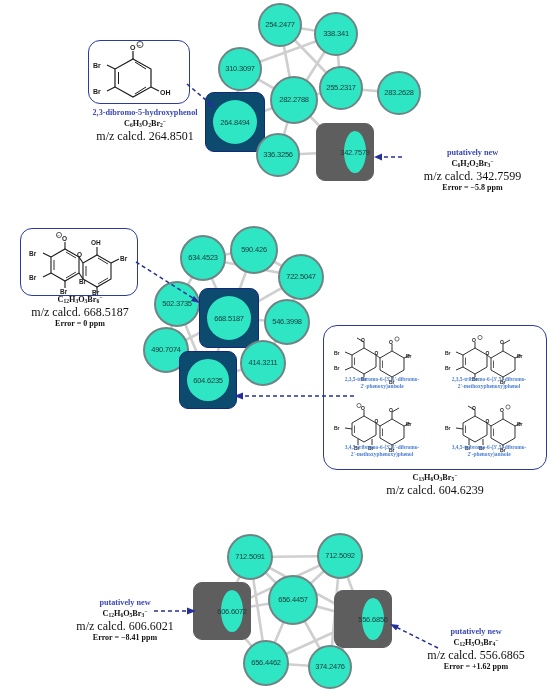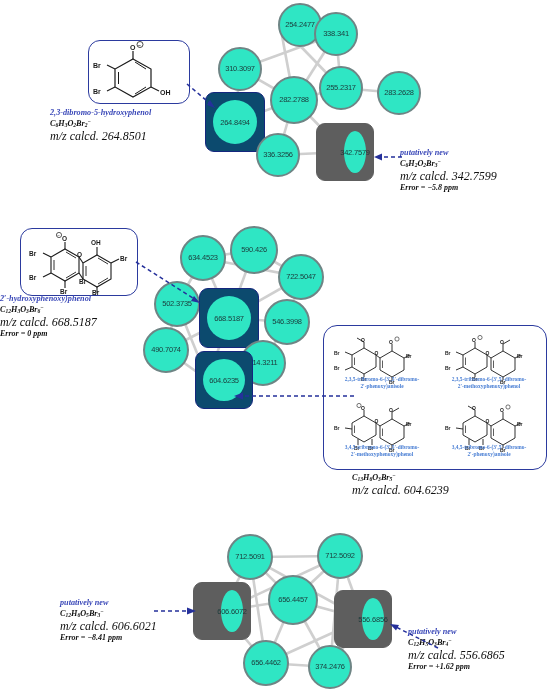--- a/index.html
+++ b/index.html
@@ -19,21 +19,21 @@
   .hl.gray{background:#5e5e5e;border:1px solid #5e5e5e;padding-left:20px;}
   .hl .inner{width:calc(100% - 14px);height:calc(100% - 14px);border-radius:50%;
              background:#2FE6C4;display:flex;align-items:center;justify-content:center;}
   .hl .inner span{font-family:"Liberation Sans",sans-serif;font-size:7.5px;color:#1b3a3a;
                   letter-spacing:-.2px;}
 
   svg.edges{position:absolute;left:0;top:0;overflow:visible;}
   svg.edges line{stroke:#cfcfcf;stroke-width:2.6;}
 
   
-  .ann{position:absolute;line-height:1.22;font-style:italic;}
+  .ann{position:absolute;text-align:center;line-height:1.22;}
   .ann .name{color:#3a48b8;font-weight:bold;font-size:8.2px;}
   .ann .formula{font-weight:bold;font-size:8.2px;color:#111;}
   .ann .mz{font-size:12px;color:#111;}
   .ann .err{font-weight:bold;font-size:8px;color:#111;}
   sub{font-size:.68em;vertical-align:-.25em;}
   sup{font-size:.68em;vertical-align:.45em;}
 
   
   .sbox{position:absolute;border:1.6px solid #2b3a9e;border-radius:12px;background:#fff;}
   .sbox-multi{position:absolute;border:1.6px solid #2b3a9e;border-radius:14px;background:#fff;}
@@ -105,21 +105,21 @@
         <line x1="293" y1="600" x2="330" y2="667"></line>
         <line x1="363" y1="619" x2="266" y2="663"></line>
         <line x1="363" y1="619" x2="330" y2="667"></line>
         <line x1="266" y1="663" x2="330" y2="667"></line>
         <line x1="250" y1="557" x2="266" y2="663"></line>
         <line x1="340" y1="556" x2="330" y2="667"></line>
       </g>
   </svg>
 
   <div id="nodes-layer">
-      <div class="node" style="left: 258px; top: 3px; height: 44px; width: 44px; margin-left: 20px;">
+      <div class="node" style="left: 258px; top: 3px; height: 44px; width: 44px;">
         <span>254.2477</span>
       </div>
       <div class="node" style="left: 314px; top: 12px; height: 44px; width: 44px;">
         <span>338.341</span>
       </div>
       <div class="node" style="left: 218px; top: 47px; height: 44px; width: 44px;">
         <span>310.3097</span>
       </div>
       <div class="node" style="left: 270px; top: 76px; height: 48px; width: 48px;">
         <span>282.2788</span>
@@ -162,21 +162,21 @@
       </div>
       <div class="node" style="left: 264px; top: 299px; height: 46px; width: 46px;">
         <span>546.3998</span>
       </div>
       <div class="node" style="left: 143px; top: 327px; height: 46px; width: 46px;">
         <span>490.7074</span>
       </div>
       <div class="node" style="left: 240px; top: 340px; height: 46px; width: 46px;">
         <span>414.3211</span>
       </div>
-      <div class="hl blue" style="left: 179px; top: 351px; height: 58px; width: 58px; margin-left: 16px;">
+      <div class="hl blue" style="left: 179px; top: 351px; height: 58px; width: 58px;">
         <div class="inner">
           <span>604.6235</span>
         </div>
       </div>
       <div class="node" style="left: 227px; top: 534px; height: 46px; width: 46px;">
         <span>712.5091</span>
       </div>
       <div class="node" style="left: 317px; top: 533px; height: 46px; width: 46px;">
         <span>712.5092</span>
       </div>
@@ -281,21 +281,20 @@
       <text x="58" y="55" font-size="6.5">Br</text>
 
       <line x1="90" y1="34" x2="98" y2="30" stroke-width="1.1"></line>
       <text x="99" y="32" font-size="6.5">Br</text>
       <line x1="76" y1="58" x2="76" y2="64" stroke-width="1.1"></line>
       <text x="71" y="66" font-size="6.5">Br</text>
     </svg>
   </div>
 
   <div class="ann" style="left:0px;top:294px;width:160px;">
-    <div class="name">2′-hydroxyphenoxy)phenol</div>
     <div class="formula">C<sub>12</sub>H<sub>3</sub>O<sub>3</sub>Br<sub>6</sub><sup>−</sup></div>
     <div class="mz">m/z calcd. 668.5187</div>
     <div class="err">Error = 0 ppm</div>
   </div>
 
   <svg class="arrow" width="80" height="48" style="left:134px;top:260px;">
     <line x1="2" y1="2" x2="62" y2="40"></line>
     <polygon points="66,43 57,41 60,36"></polygon>
   </svg>
 

